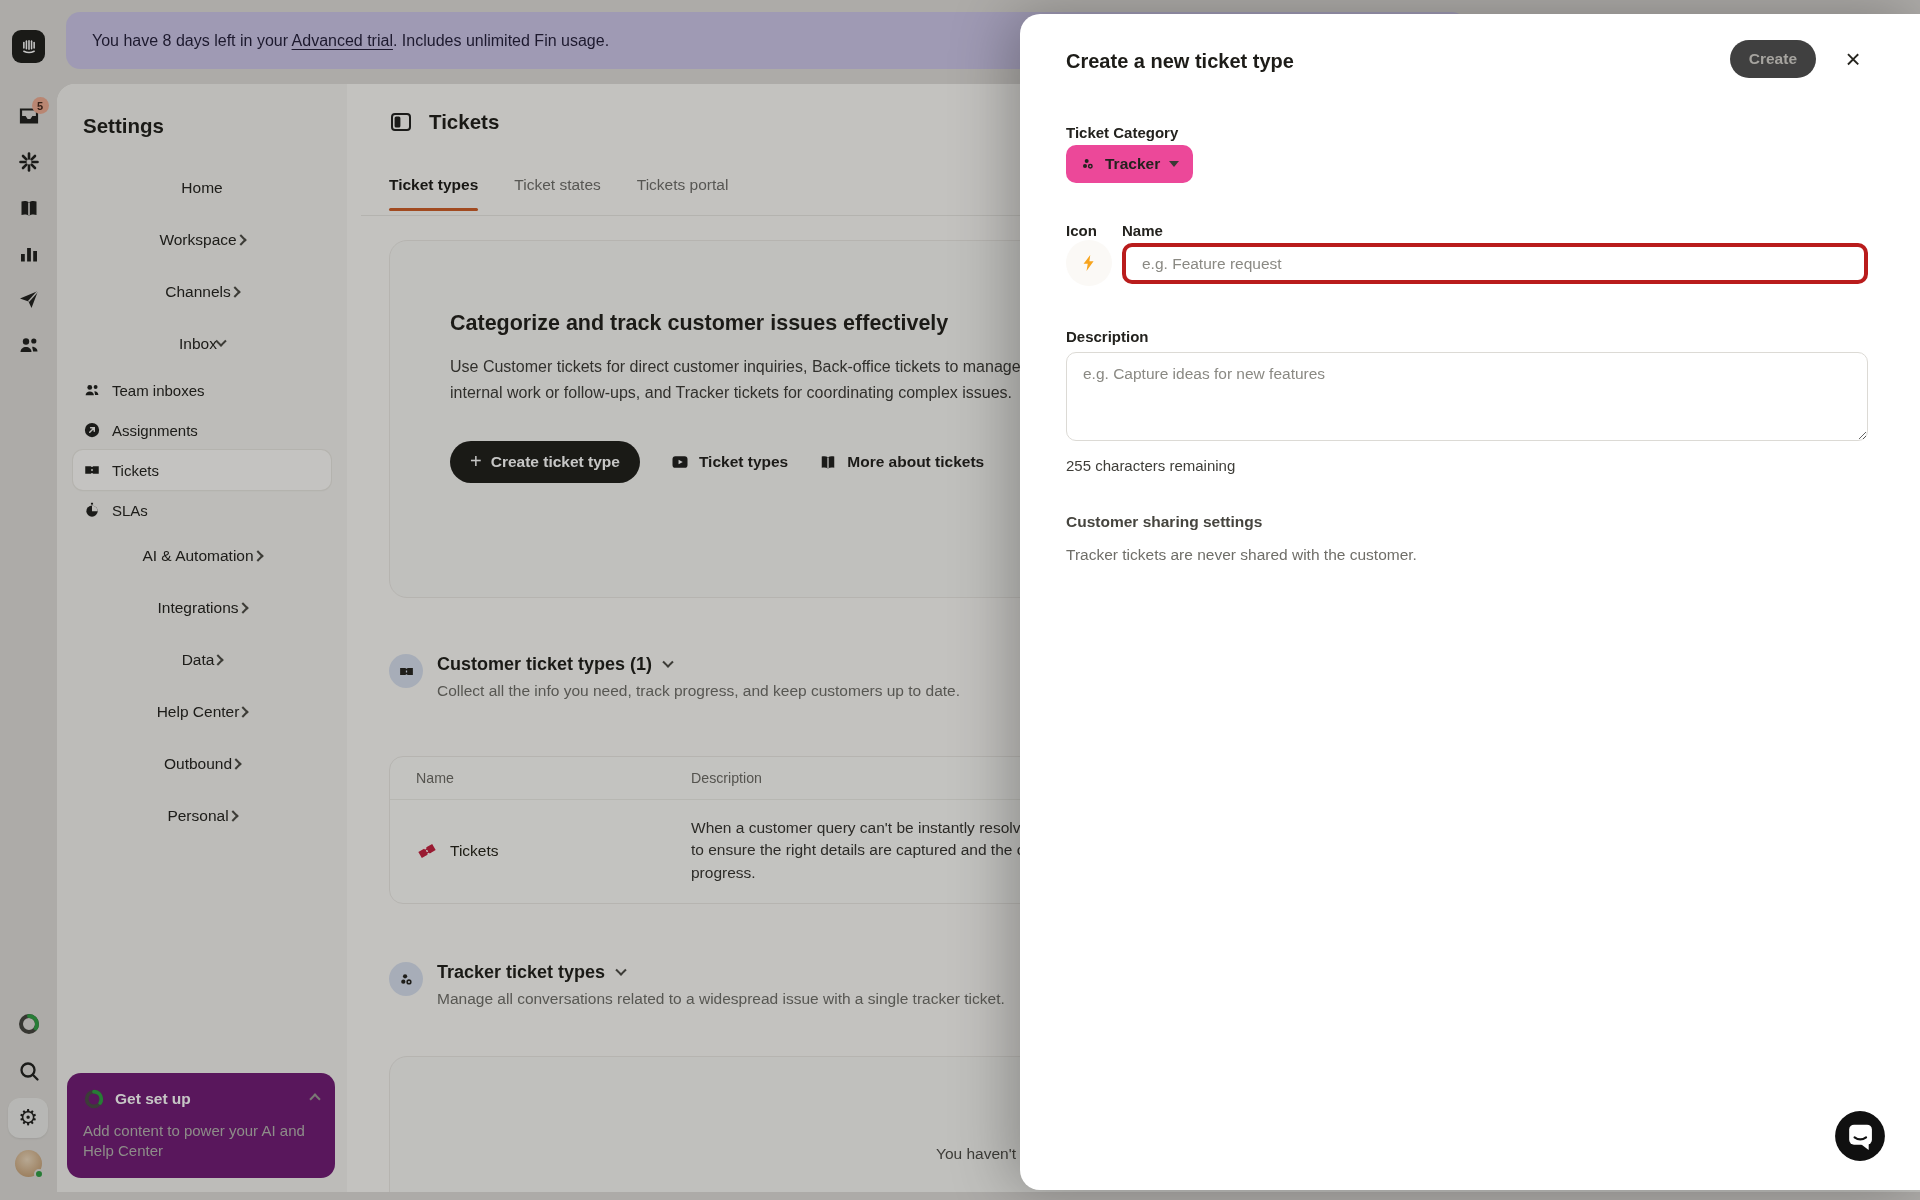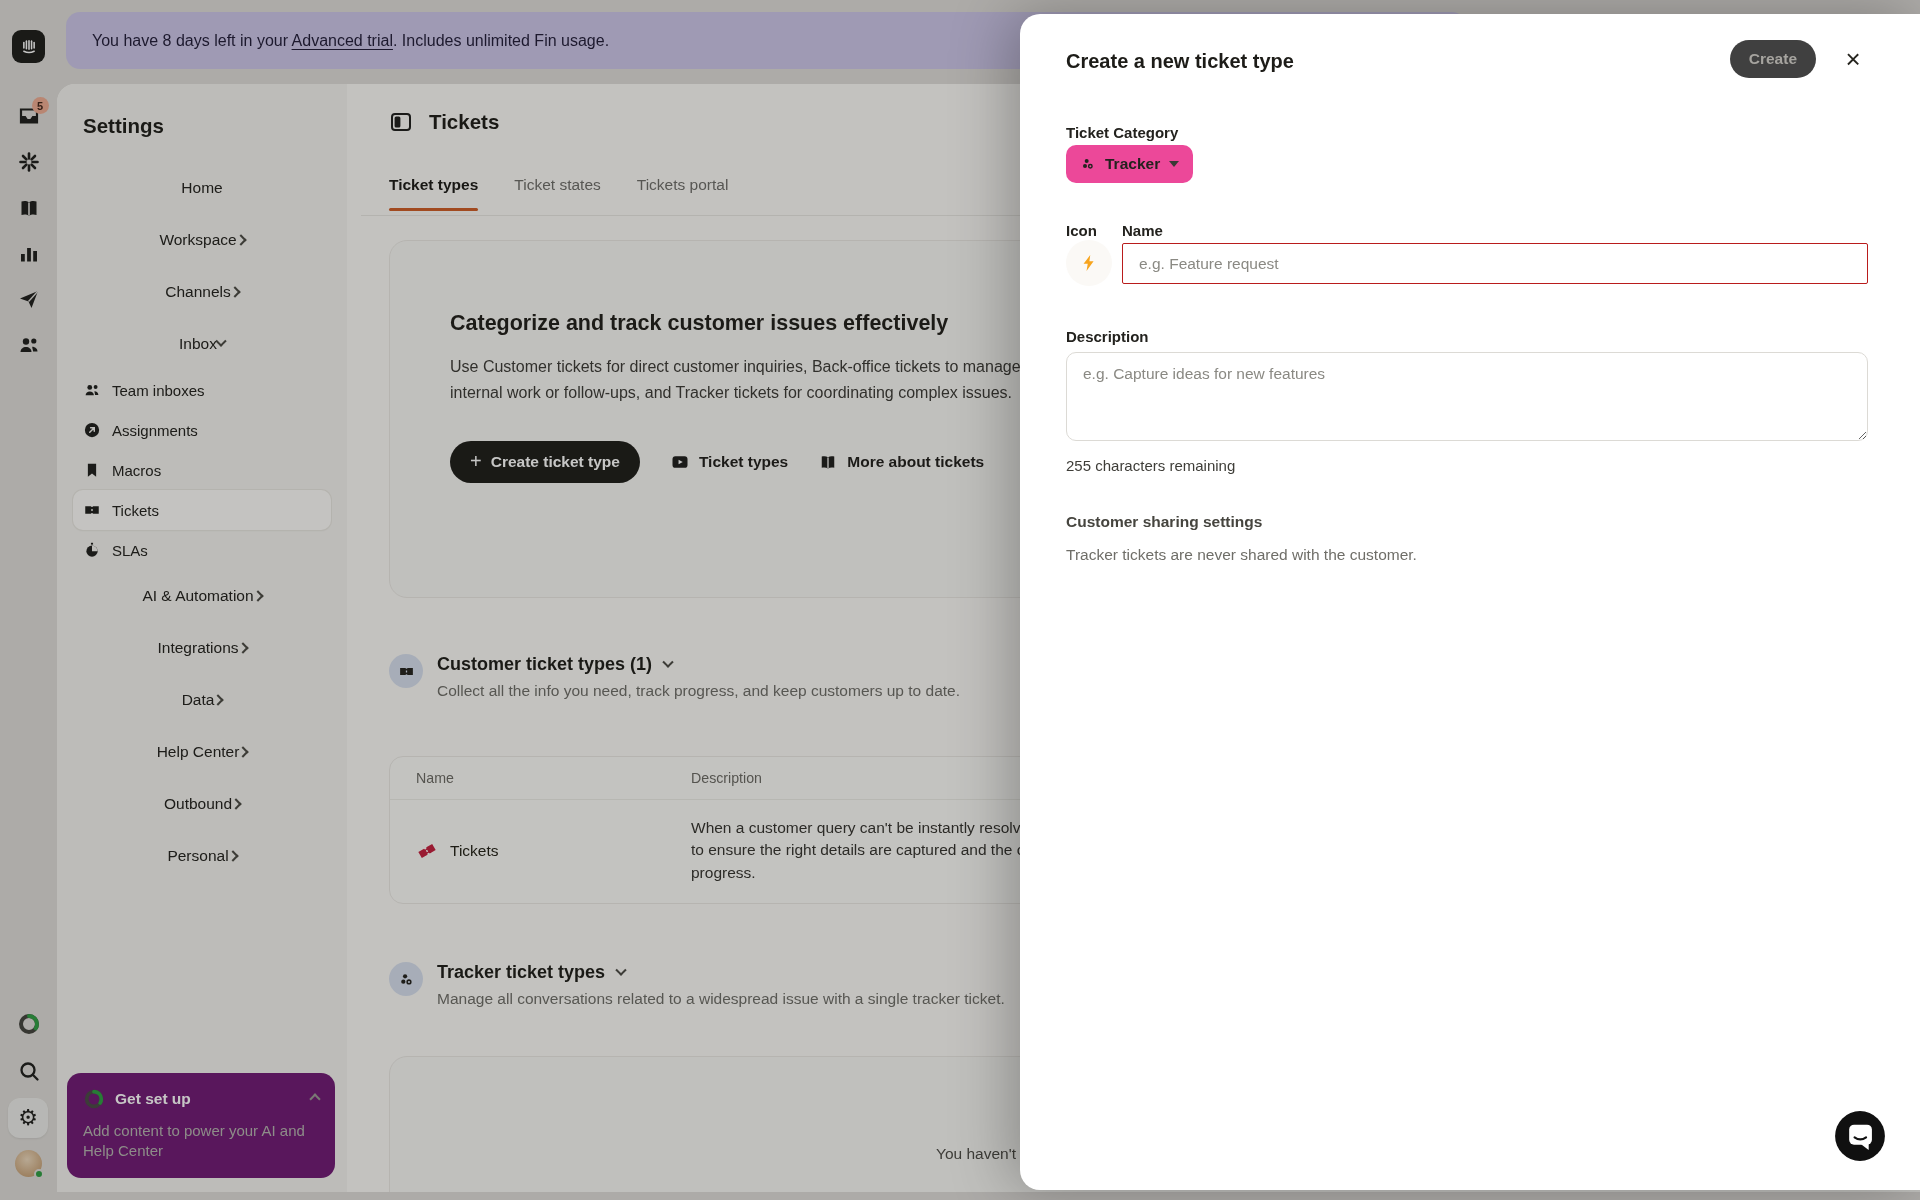--- a/index.html
+++ b/index.html
@@ -74,21 +74,21 @@
   .dim { position:absolute; inset:0; background:rgba(18,16,13,.24); z-index:40; }
   
   .drawer { position:absolute; left:1020px; top:14px; right:0; bottom:10px; background:#ffffff; border-radius:20px 0 0 20px; z-index:60; box-shadow:-10px 0 60px rgba(0,0,0,.28); }
   .dw-title { position:absolute; left:46px; top:36px; font-size:20px; font-weight:700; color:#1d1c18; }
   .dw-create { position:absolute; right:104px; top:26px; height:38px; padding:0 19px; border-radius:19px; background:#404040; color:#a6a49f; font-size:15.5px; font-weight:600; display:flex; align-items:center; cursor:pointer;text-align:right; }
   .dw-close { position:absolute; right:48px; top:26px; width:38px; height:38px; border-radius:50%; display:flex; align-items:center; justify-content:center; font-size:26px; color:#26251f; cursor:pointer; }
   .dw-label { position:absolute; font-size:15px; font-weight:700; color:#23221e; }
   .cat-pill { position:absolute; left:46px; top:131px; height:38px; border-radius:10px; background:#ec4899; display:flex; align-items:center; gap:9px; padding:0 14px; font-size:15.5px; font-weight:600; color:#23221e; cursor:pointer; }
   .caret { width:0; height:0; border-left:5px solid transparent; border-right:5px solid transparent; border-top:6px solid #3a3936; }
   .icon-btn { position:absolute; left:46px; top:226px; width:46px; height:46px; border-radius:50%; background:#fbf9f6; display:flex; align-items:center; justify-content:center; cursor:pointer; }
-  .name-input { position:absolute; left:102px; top:229px; right:52px; height:41px; border:1px solid #b91c1c; border-radius:2px; padding:0 16px; font-size:15.5px; font-family:inherit; color:#23221e; background:#fff; }
+  .name-input { position:absolute; left:102px; top:229px; right:52px; height:41px; border:4px solid #b91c1c; border-radius:10px; padding:0 16px; font-size:15.5px; font-family:inherit; color:#23221e; background:#fff; }
   .desc-area { position:absolute; left:46px; top:338px; right:52px; height:89px; border:1px solid #dcdad5; border-radius:10px; padding:12px 16px; font-size:15.5px; font-family:inherit; color:#23221e; resize:vertical; background:#fff; }
   .name-input::placeholder, .desc-area::placeholder { color:#8a8983; }
   .chars { position:absolute; left:46px; top:443px; font-size:15px; color:#3e3d38; }
   .share-title { position:absolute; left:46px; top:499px; font-size:15.5px; font-weight:700; color:#46453f; }
   .share-text { position:absolute; left:46px; top:532px; font-size:15.5px; color:#6f6e68; }
   .messenger { position:absolute; right:34px; bottom:28px; width:52px; height:52px; cursor:pointer; }
 </style>
 </head>
 <body>
 
@@ -205,26 +205,20 @@
       </svg>
       <span>Team inboxes</span>
     </div>
     <div class="subrow">
       <svg width="18" height="18" viewBox="0 0 24 24">
         <circle cx="12" cy="12" r="9.5" fill="#1f1f1d"></circle>
         <path d="M9 15l6-6M10.2 9H15v4.8" stroke="#f3f2ef" stroke-width="2" fill="none" stroke-linecap="round"></path>
       </svg>
       <span>Assignments</span>
     </div>
-    <div class="subrow">
-      <svg width="18" height="18" viewBox="0 0 24 24">
-        <path d="M6.5 3.5h11V21l-5.5-4.4L6.5 21z" fill="#1f1f1d"></path>
-      </svg>
-      <span>Macros</span>
-    </div>
     <div class="subrow sel">
       <svg width="18" height="18" viewBox="0 0 24 24">
         <path d="M3 7h7.5a1.6 1.6 0 0 0 3 0H21v10h-7.5a1.6 1.6 0 0 0-3 0H3z" fill="#1f1f1d"></path>
         <rect x="11.1" y="10.6" width="1.8" height="2.8" fill="#fdfcfa"></rect>
       </svg>
       <span>Tickets</span>
     </div>
     <div class="subrow">
       <svg width="18" height="18" viewBox="0 0 24 24">
         <rect x="10.6" y="2.4" width="2.8" height="2.4" fill="#1f1f1d"></rect>

